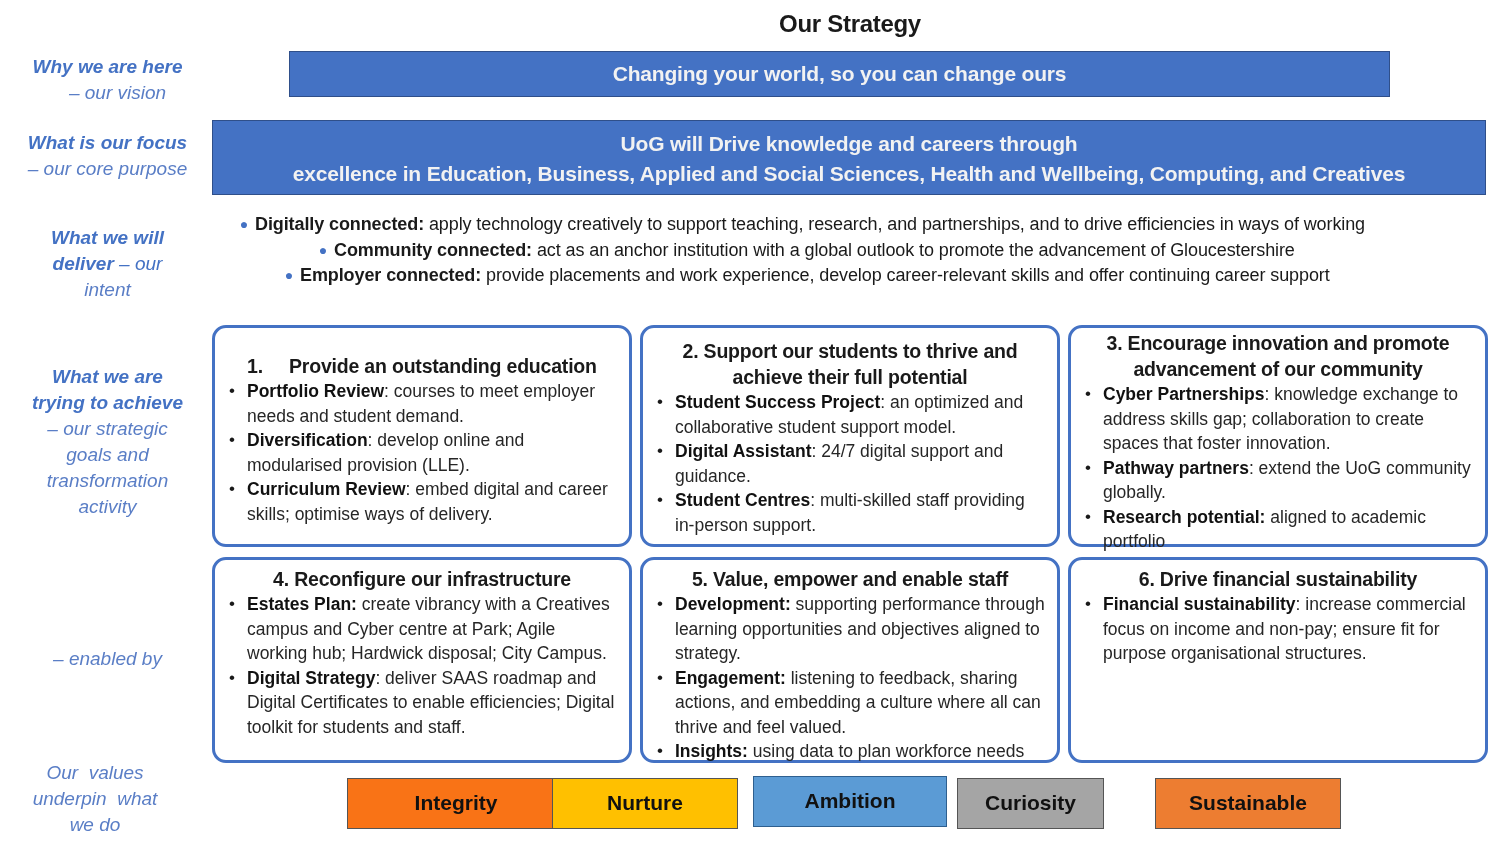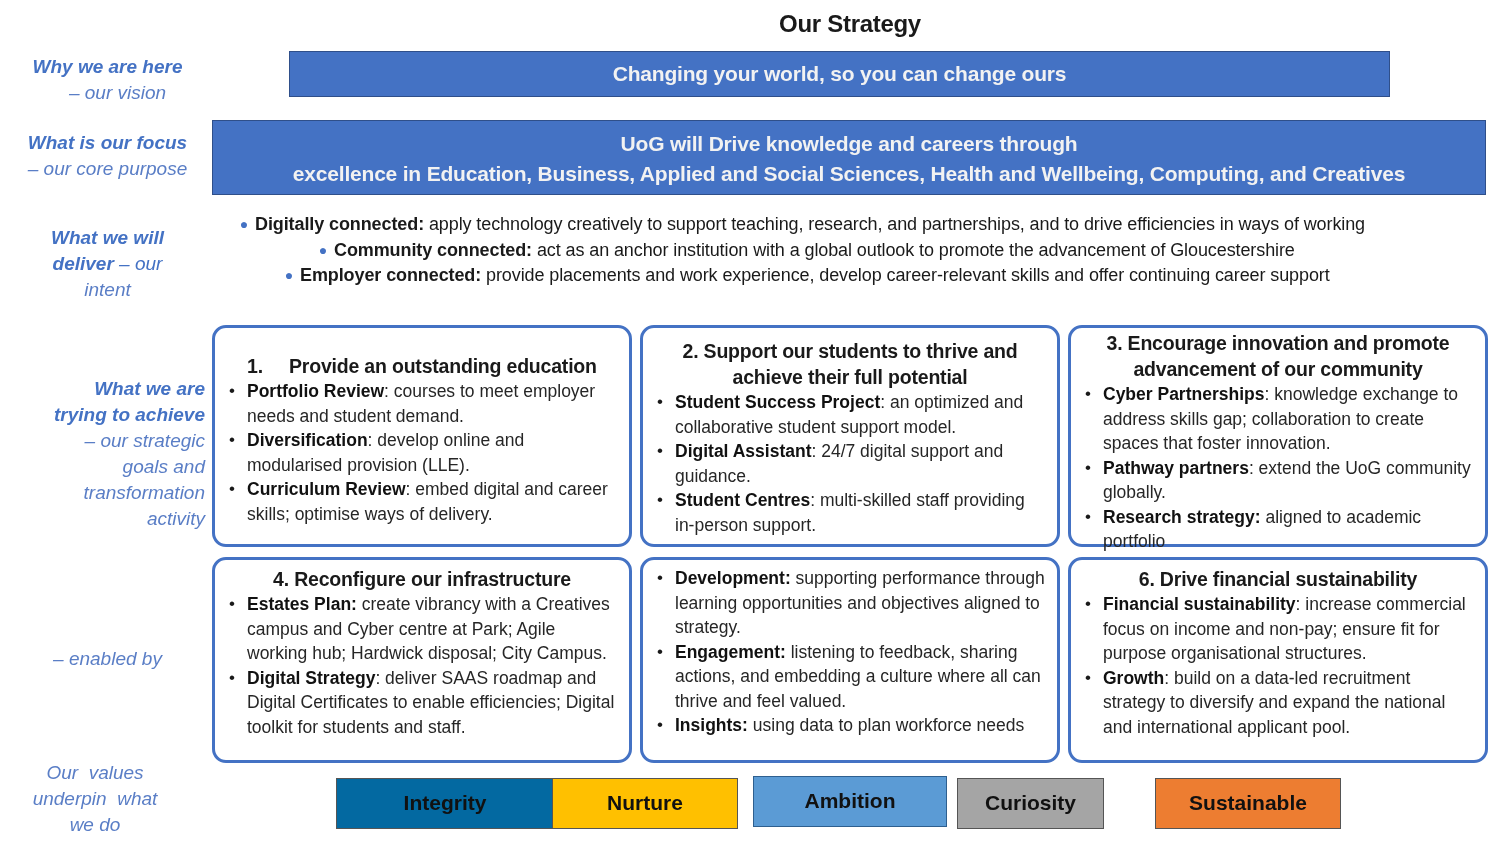--- a/index.html
+++ b/index.html
@@ -55,21 +55,21 @@
 </div>
 <div class="side-label" style="left:10px; top:130px; width:195px;">
   <span class="b">What is our focus</span>
   <span class="n">– our core purpose</span>
 </div>
 <div class="side-label" style="left:10px; top:225px; width:195px;">
   <span class="b">What we will</span>
   <span style="display:block;"><b>deliver</b><span style="font-weight:normal;"> – our</span></span>
   <span class="n">intent</span>
 </div>
-<div class="side-label" style="left:10px; top:376px; width:195px;text-align:right;">
+<div class="side-label" style="left:10px; top:364px; width:195px;">
   <span class="b">What we are</span>
   <span class="b">trying to achieve</span>
   <span class="n">– our strategic</span>
   <span class="n">goals and</span>
   <span class="n">transformation</span>
   <span class="n">activity</span>
 </div>
 <div class="side-label" style="left:10px; top:646px; width:195px;">
   <span class="n">– enabled by</span>
 </div>
@@ -114,45 +114,45 @@
     <li><span class="k">Digital Assistant</span><span>: 24/7 digital support and guidance.</span></li>
     <li><span class="k">Student Centres</span><span>: multi-skilled staff providing in-person support.</span></li>
   </ul>
 </div>
 
 <div class="card c3">
   <div class="ctitle" style="padding:0 10px;">3. Encourage innovation and promote advancement of our community</div>
   <ul>
     <li><span class="k">Cyber Partnerships</span><span>: knowledge exchange to address skills gap; collaboration to create spaces that foster innovation.</span></li>
     <li><span class="k">Pathway partners</span><span>: extend the UoG community globally.</span></li>
-    <li><span class="k">Research strategy:</span><span> aligned to academic portfolio</span></li>
+    <li><span class="k">Research potential:</span><span> aligned to academic portfolio</span></li>
   </ul>
 </div>
 
 <div class="card c4">
   <div class="ctitle">4. Reconfigure our infrastructure</div>
   <ul>
     <li><span class="k">Estates Plan:</span><span> create vibrancy with a Creatives campus and Cyber centre at Park; Agile working hub; Hardwick disposal; City Campus.</span></li>
     <li><span class="k">Digital Strategy</span><span>: deliver SAAS roadmap and Digital Certificates to enable efficiencies; Digital toolkit for students and staff.</span></li>
   </ul>
 </div>
 
 <div class="card c5">
+  <div class="ctitle">5. Value, empower and enable staff</div>
   <ul>
     <li><span class="k">Development:</span><span> supporting performance through learning opportunities and objectives aligned to strategy.</span></li>
     <li><span class="k">Engagement:</span><span> listening to feedback, sharing actions, and embedding a culture where all can thrive and feel valued.</span></li>
     <li><span class="k">Insights:</span><span> using data to plan workforce needs</span></li>
   </ul>
 </div>
 
 <div class="card c6">
   <div class="ctitle">6. Drive financial sustainability</div>
   <ul>
     <li><span class="k">Financial sustainability</span><span>: increase commercial focus on income and non-pay; ensure fit for purpose organisational structures.</span></li>
-    <li><span class="k">Growth</span><span>: build on a data-led recruitment strategy to diversify and expand the national and international applicant pool.</span></li>
   </ul>
 </div>
 
-<div class="value" style="left:336px; width:218px; background:#0369a1;">Integrity</div>
+<div class="value" style="left:347px; width:218px; background:#f97316;">Integrity</div>
 <div class="value" style="left:552px; width:186px; background:#ffc000;">Nurture</div>
 <div class="value" style="left:753px; width:194px; background:#5b9bd5; border-color:#2e5f8f; top:776px;">Ambition</div>
 <div class="value" style="left:957px; width:147px; background:#a5a5a5;">Curiosity</div>
 <div class="value" style="left:1155px; width:186px; background:#ed7d31;">Sustainable</div>
 
 </body></html>

